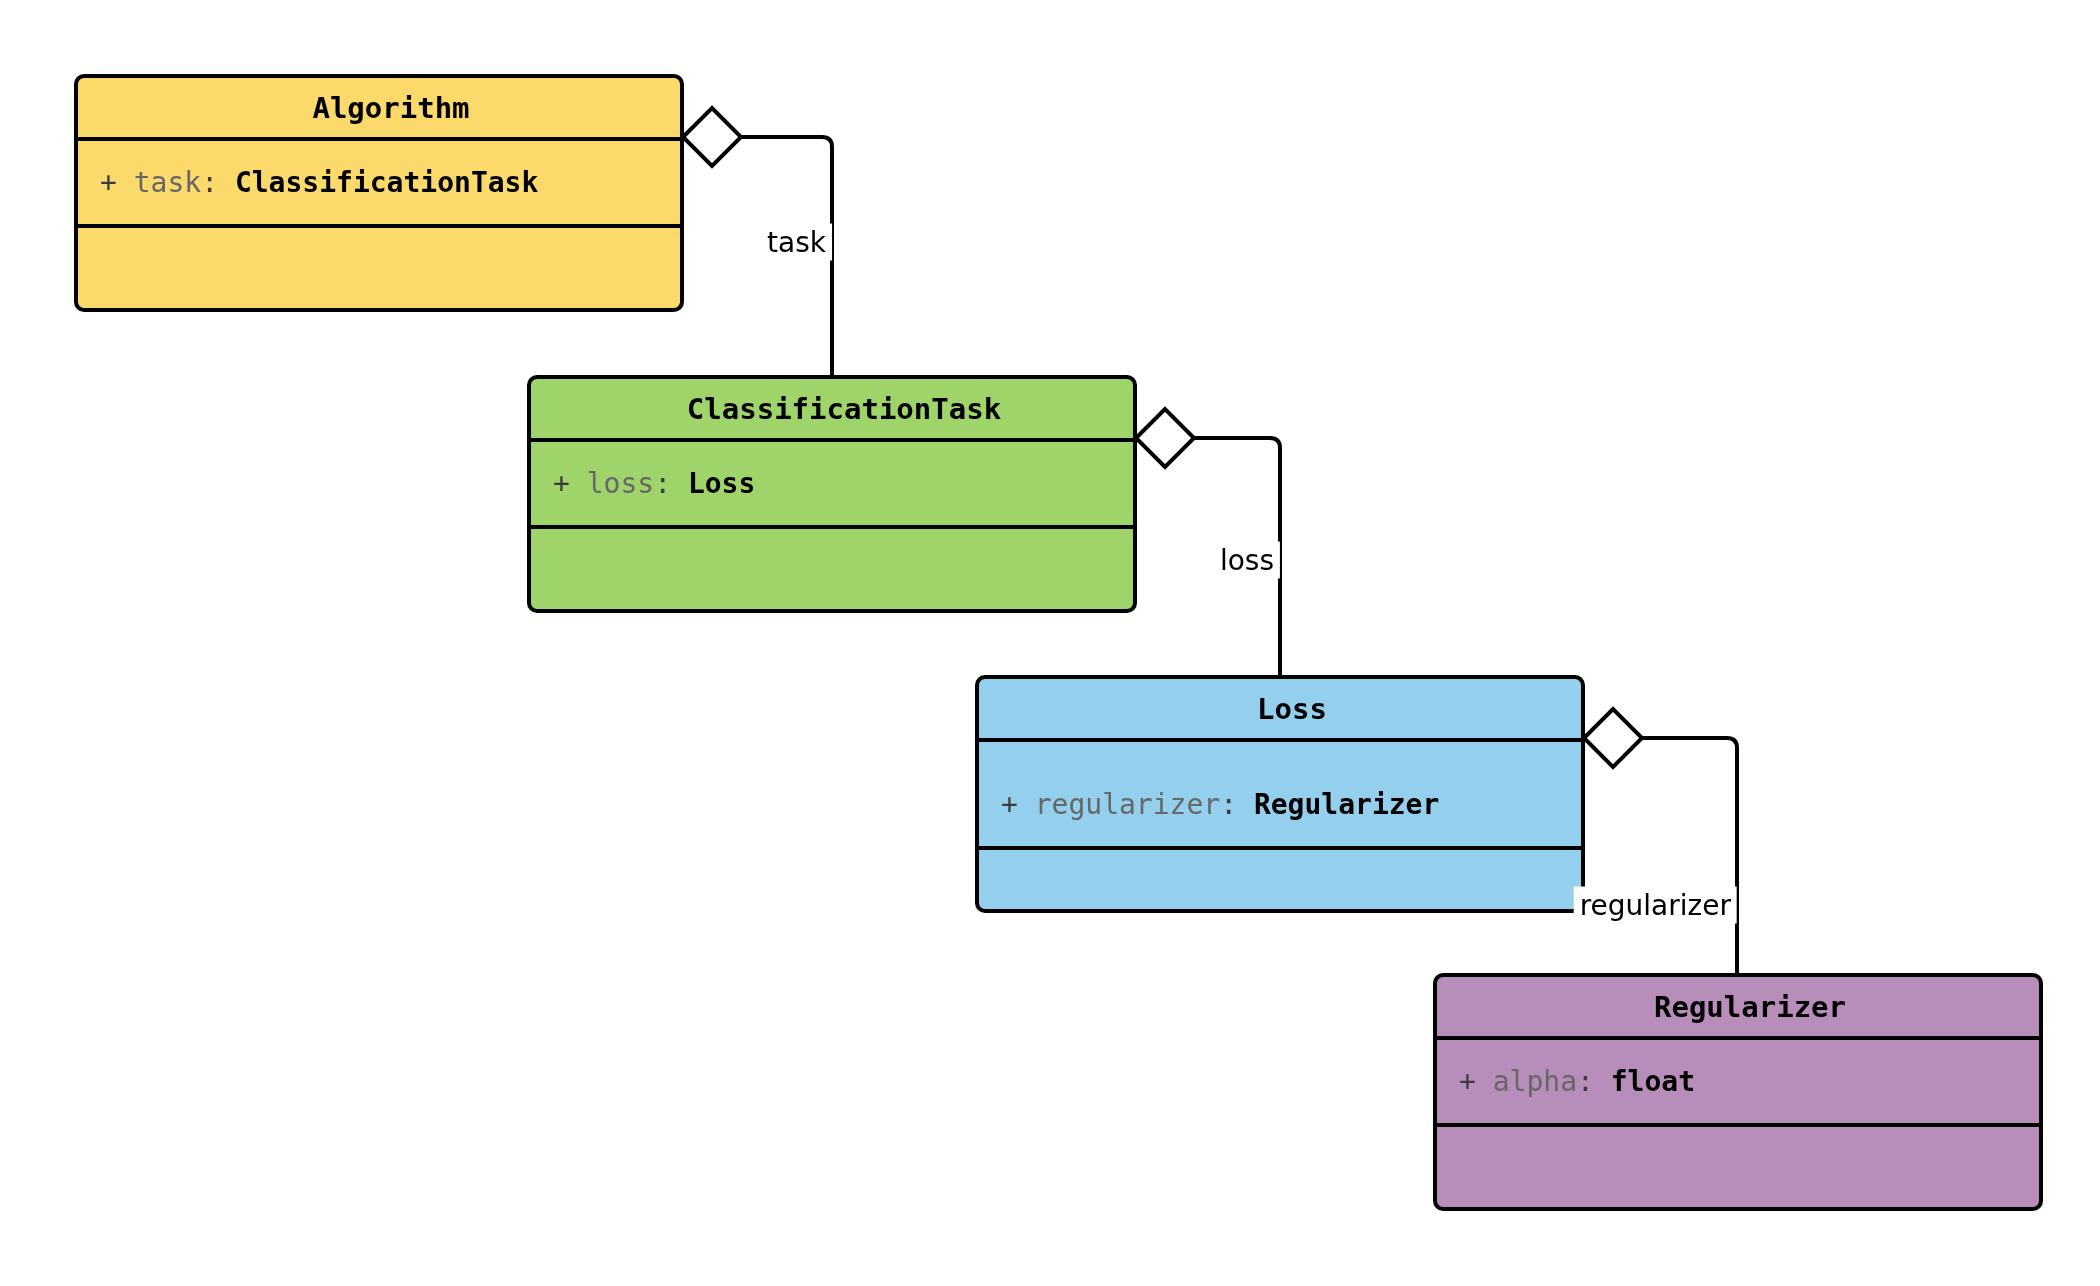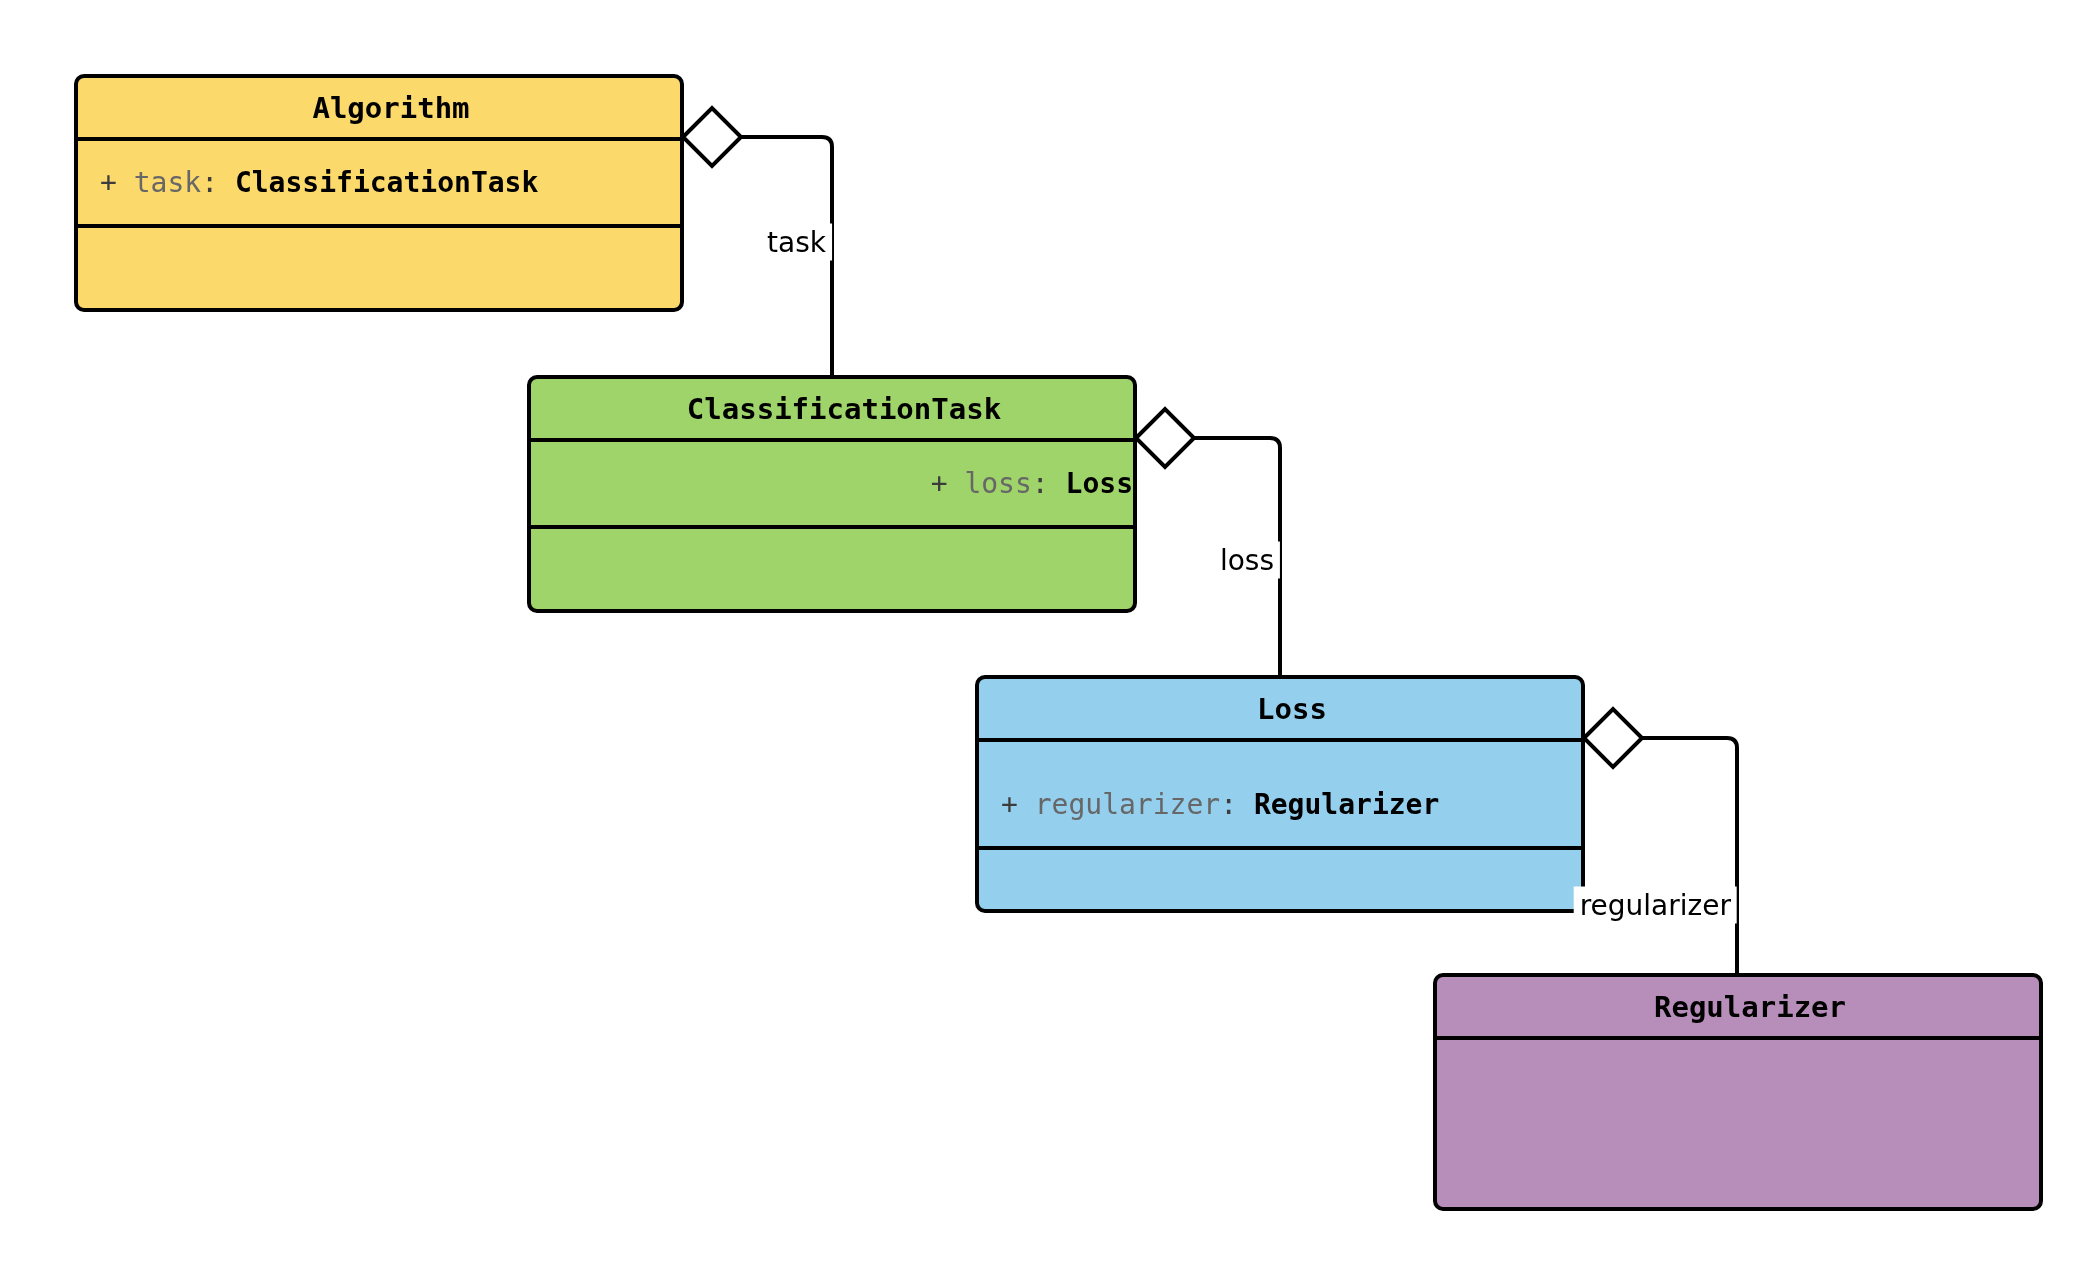--- a/index.html
+++ b/index.html
@@ -106,28 +106,29 @@
       <polygon class="conn-diamond" points="1584,738 1613,709 1642,738 1613,767"></polygon>
     </svg>
 
 <div class="uml-class" style="left: 74px; top: 74px; width: 610px; height: 238px; background: rgb(252, 217, 107);">
       <div class="uml-compartment compartment-title" style="height: 63px;">Algorithm</div>
       <div class="uml-compartment compartment-attrs" style="height: 87px;"><div><span class="attr-vis">+</span><span> </span><span class="attr-name">task</span><span class="attr-sep">:</span><span> </span><span class="attr-type">ClassificationTask</span></div></div>
       <div class="uml-compartment compartment-methods" style="height: 84px;"></div>
     </div>
     <div class="uml-class" style="left: 527px; top: 375px; width: 610px; height: 238px; background: rgb(159, 212, 107);">
       <div class="uml-compartment compartment-title" style="height: 63px;">ClassificationTask</div>
-      <div class="uml-compartment compartment-attrs" style="height: 87px; justify-content: flex-end;"><div><span class="attr-vis">+</span><span> </span><span class="attr-name">loss</span><span class="attr-sep">:</span><span> </span><span class="attr-type">Loss</span></div></div>
+      <div class="uml-compartment compartment-attrs" style="height: 87px;"><div><span class="attr-vis">+</span><span> </span><span class="attr-name">loss</span><span class="attr-sep">:</span><span> </span><span class="attr-type">Loss</span></div></div>
       <div class="uml-compartment compartment-methods" style="height: 84px;"></div>
     </div>
     <div class="uml-class" style="left: 975px; top: 675px; width: 610px; height: 238px; background: rgb(148, 207, 238);">
       <div class="uml-compartment compartment-title" style="height: 63px;">Loss</div>
       <div class="uml-compartment compartment-attrs" style="height: 87px; margin-top: 21px;"><div><span class="attr-vis">+</span><span> </span><span class="attr-name">regularizer</span><span class="attr-sep">:</span><span> </span><span class="attr-type">Regularizer</span></div></div>
       <div class="uml-compartment compartment-methods" style="height: 84px;"></div>
     </div>
     <div class="uml-class" style="left: 1433px; top: 973px; width: 610px; height: 238px; background: rgb(183, 141, 185);">
       <div class="uml-compartment compartment-title" style="height: 63px;">Regularizer</div>
+      <div class="uml-compartment compartment-attrs" style="height: 87px;"><div><span class="attr-vis">+</span><span> </span><span class="attr-name">alpha</span><span class="attr-sep">:</span><span> </span><span class="attr-type">float</span></div></div>
       <div class="uml-compartment compartment-methods" style="height: 84px;"></div>
     </div>
     <div class="conn-label" style="left: 832px; top: 242px;">task</div>
     <div class="conn-label" style="left: 1280px; top: 560px;">loss</div>
     <div class="conn-label" style="left: 1737px; top: 905px;">regularizer</div>
   </div>
 
 </body></html>

